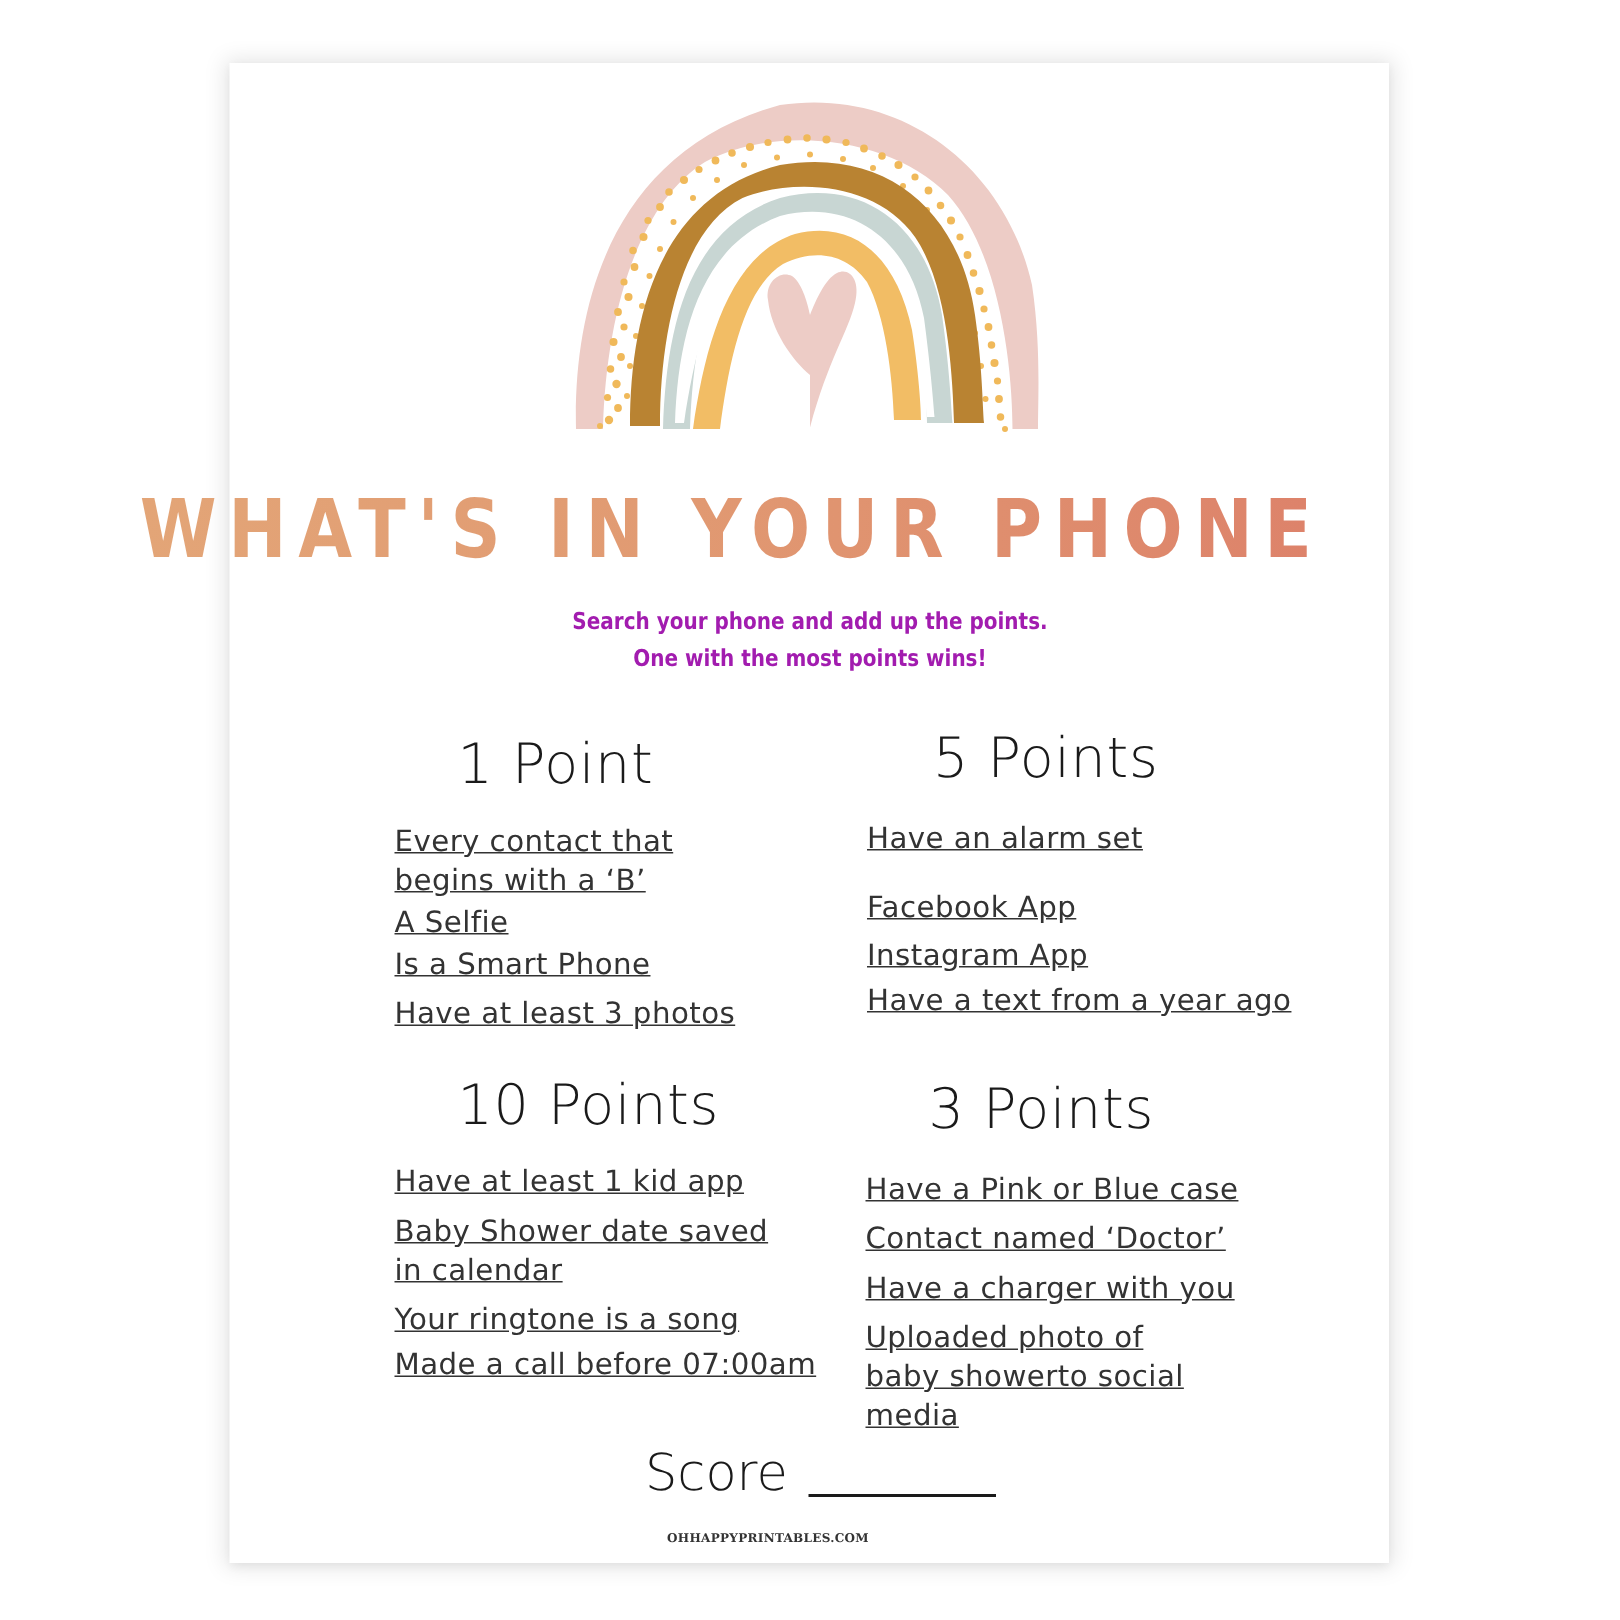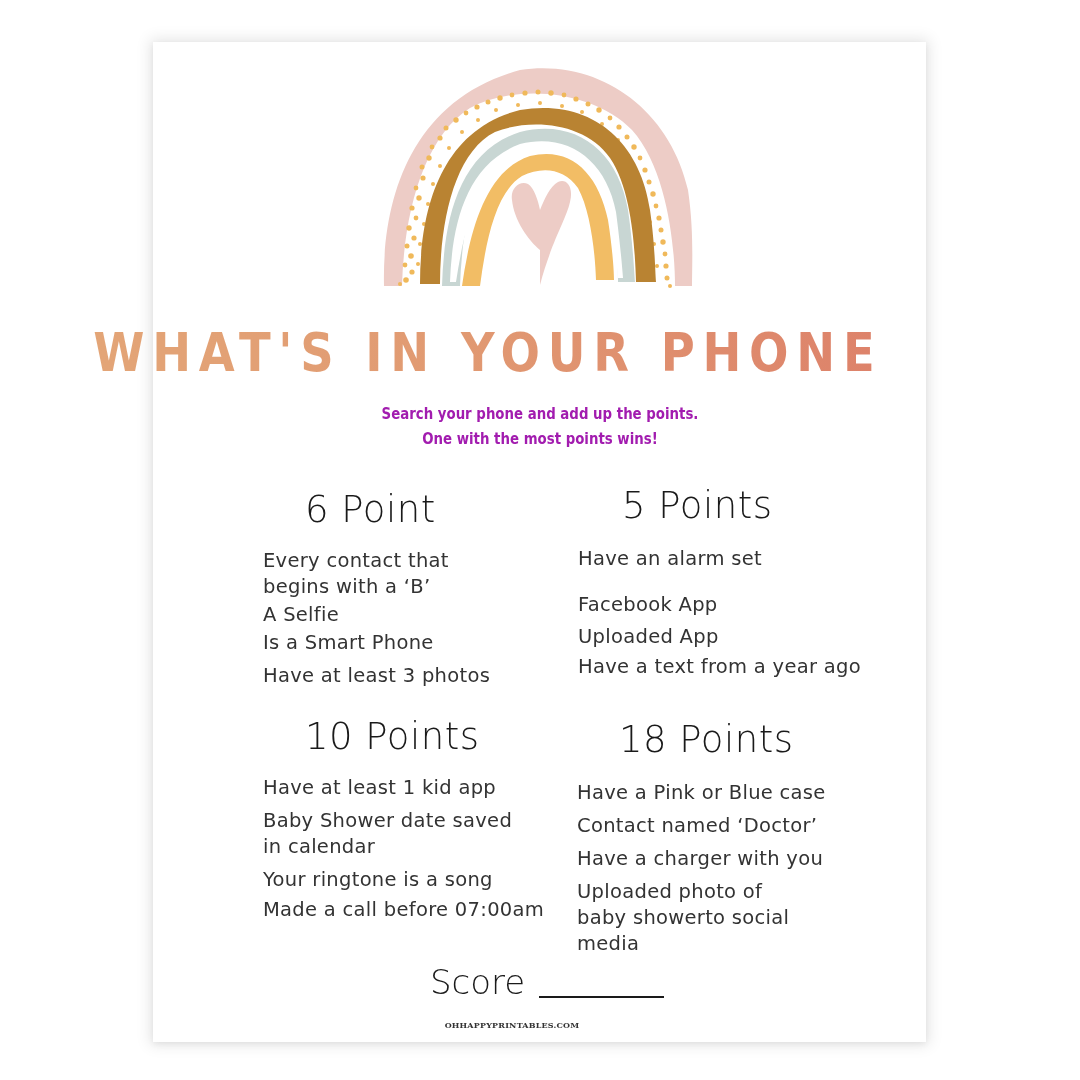--- a/index.html
+++ b/index.html
@@ -72,20 +72,21 @@
       list-style: none;
       margin: 0; padding: 0;
     }
     .section li {
       font-family: "DejaVu Sans", sans-serif;
       font-size: 19.5px;
       line-height: 26px;
       color: #333;
       font-weight: normal;
       letter-spacing: 0.3px;
+      text-decoration: underline;
     }
     .s1 { left: 263px; top: 488px; }
     .s1 .heading { margin-left: 42px; margin-bottom: 16px; }
     .s2 { left: 578px; top: 484px; }
     .s2 .heading { margin-left: 44px; margin-bottom: 18px; }
     .s3 { left: 263px; top: 715px; }
     .s3 .heading { margin-left: 42px; margin-bottom: 16px; }
     .s4 { left: 577px; top: 718px; }
     .s4 .heading { margin-left: 42px; margin-bottom: 18px; }
     .li-gap { margin-top: 7px; }
@@ -213,51 +214,51 @@
 <div class="title">
   <span class="grad">WHAT'S IN YOUR PHONE</span>
 </div>
 
 <div class="subtitle">
   <div>Search your phone and add up the points.</div>
   <div>One with the most points wins!</div>
 </div>
 
 <div class="section s1">
-  <div class="heading">6 Point</div>
+  <div class="heading">1 Point</div>
   <ul>
     <li style="width:250px;">Every contact that begins with a ‘B’</li>
     <li style="margin-top:2px;">A Selfie</li>
     <li style="margin-top:2px;">Is a Smart Phone</li>
     <li class="li-gap">Have at least 3 photos</li>
   </ul>
 </div>
 
 <div class="section s2">
   <div class="heading">5 Points</div>
   <ul>
     <li>Have an alarm set</li>
     <li style="margin-top:20px;">Facebook App</li>
-    <li style="margin-top:6px;">Uploaded App</li>
+    <li style="margin-top:6px;">Instagram App</li>
     <li style="margin-top:4px;">Have a text from a year ago</li>
   </ul>
 </div>
 
 <div class="section s3">
   <div class="heading">10 Points</div>
   <ul>
     <li>Have at least 1 kid app</li>
     <li class="li-gap" style="width:260px;">Baby Shower date saved in calendar</li>
     <li class="li-gap">Your ringtone is a song</li>
     <li style="margin-top:4px;">Made a call before 07:00am</li>
   </ul>
 </div>
 
 <div class="section s4">
-  <div class="heading">18 Points</div>
+  <div class="heading">3 Points</div>
   <ul>
     <li>Have a Pink or Blue case</li>
     <li class="li-gap">Contact named ‘Doctor’</li>
     <li class="li-gap">Have a charger with you</li>
     <li class="li-gap" style="width:235px;">Uploaded photo of baby showerto social media</li>
   </ul>
 </div>
 
 <div class="score">
   <span>Score</span>

